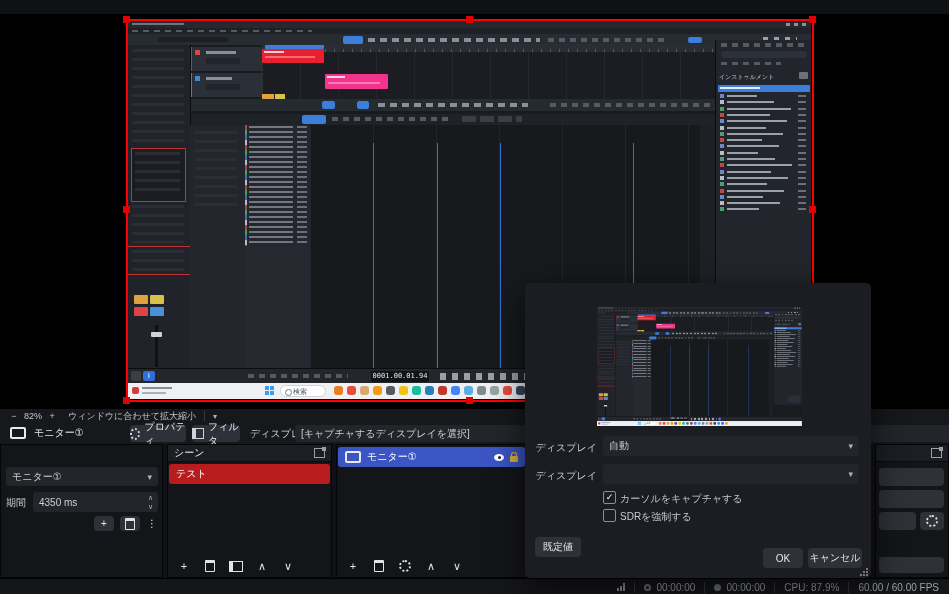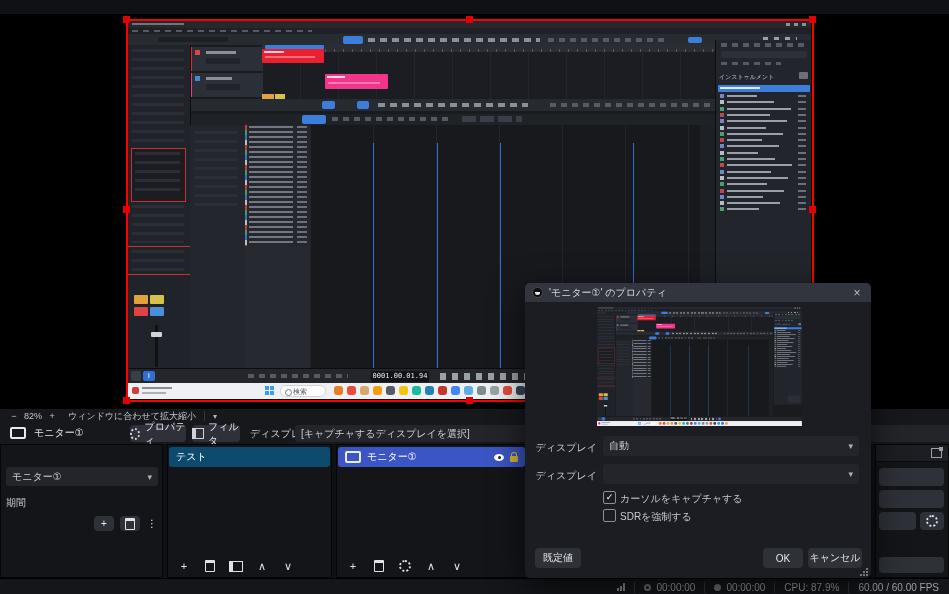--- a/index.html
+++ b/index.html
@@ -379,36 +379,47 @@
       <span>[キャプチャするディスプレイを選択]</span>
     </div>
   </div>
 
   <div class="dock" style="left:0;width:163px;">
     <div class="combo" style="position:absolute;left:5px;top:22px;width:152px;height:19px;box-sizing:border-box;">
       <span>モニター①</span>
       <span class="arrow">▾</span>
     </div>
     <span style="position:absolute;left:5px;top:51px;font-size:10px;color:#c6c9cf;">期間</span>
+    <div class="combo" style="position:absolute;left:32px;top:47px;width:125px;height:20px;box-sizing:border-box;">
+      <span>4350 ms</span>
+      <span style="position:absolute;right:5px;top:1px;font-size:7px;color:#aeb2b9;line-height:9px;text-align:center;">
+        <span style="display:block;">∧</span>
+        <span style="display:block;">∨</span>
+      </span>
+    </div>
     <div style="position:absolute;left:0;top:71px;width:163px;display:flex;justify-content:flex-end;gap:6px;padding-right:6px;box-sizing:border-box;">
       <div class="btn" style="width:20px;height:15px;">
           <span>+</span>
         </div>
       <div class="btn" style="width:20px;height:15px;">
           <span class="trash"></span>
         </div>
       <div class="btn" style="width:12px;height:15px;background:transparent;">
           <span>⋮</span>
         </div>
     </div>
   </div>
 
   <div class="dock" style="left:167px;width:165px;">
+    <div class="dock-h">
+      <span>シーン</span>
+      <span class="popout"></span>
+    </div>
     <div id="scene-list">
-        <div class="list-item" style="background: #0c4a6e; font-family: Liberation Mono, monospace;">テスト</div>
+        <div class="list-item" style="background: #b91c1c; font-family: Liberation Mono, monospace;">テスト</div>
       </div>
     <div class="dock-tools">
       <span class="toolbtn">+</span>
       <span class="toolbtn">
           <span class="trash"></span>
         </span>
       <span class="toolbtn">
           <span class="paneicon"></span>
         </span>
       <span class="toolbtn">∧</span>
@@ -470,25 +481,20 @@
       <span class="dot"></span>
       <span>00:00:00</span>
     </span>
     <span class="sb-sep"></span>
     <span>CPU: 87.9%</span>
     <span class="sb-sep"></span>
     <span style="margin-right:10px;">60.00 / 60.00 FPS</span>
   </div>
 
   <div class="dialog">
-    <div class="dlg-title">
-      <span class="obslogo"></span>
-      <span>'モニター①' のプロパティ</span>
-      <span class="dlg-close">×</span>
-    </div>
     <div class="abs" id="dlg-preview" style="left:72px;top:24px;width:205px;height:119px;overflow:hidden;background:#14161a;">
         <div class="daw" style="left: 0px; top: 0px; transform: scale(0.3, 0.315); transform-origin: 0px 0px;">
 
       <div class="abs" style="left:0;top:0;width:683px;height:7px;background:#26282e;">
         <div class="abs txtbar" style="left:4px;top:2px;width:52px;height:2px;background:#70747c;"></div>
         <div class="abs" style="right:3px;top:2px;width:22px;height:3px;background:repeating-linear-gradient(90deg,#8a8f98 0 4px,transparent 4px 8px);"></div>
       </div>
 
       <div class="abs" style="left:0;top:7px;width:683px;height:6px;background:#1f2126;">
         <div class="abs bar-dashes-dk" style="left:4px;top:2px;width:180px;height:2px;"></div>
@@ -750,21 +756,21 @@
     <div class="combo" style="position:absolute;left:78px;top:181px;width:256px;height:20px;box-sizing:border-box;">
       <span class="arrow">▾</span>
     </div>
 
     <div class="cb" style="left:78px;top:208px;"><span>✓</span></div>
     <div class="cb-lab" style="left:95px;top:209px;">カーソルをキャプチャする</div>
 
     <div class="cb" style="left:78px;top:226px;"></div>
     <div class="cb-lab" style="left:95px;top:227px;">SDRを強制する</div>
 
-    <div class="btn" style="position:absolute;left:10px;top:265px;width:46px;height:20px;">
+    <div class="btn" style="position:absolute;left:10px;top:254px;width:46px;height:20px;">
         <span>既定値</span>
       </div>
     <div class="btn" style="position:absolute;left:238px;top:265px;width:40px;height:20px;">
         <span>OK</span>
       </div>
     <div class="btn" style="position:absolute;left:283px;top:265px;width:54px;height:20px;">
         <span>キャンセル</span>
       </div>
     <div class="grip"></div>
   </div>

